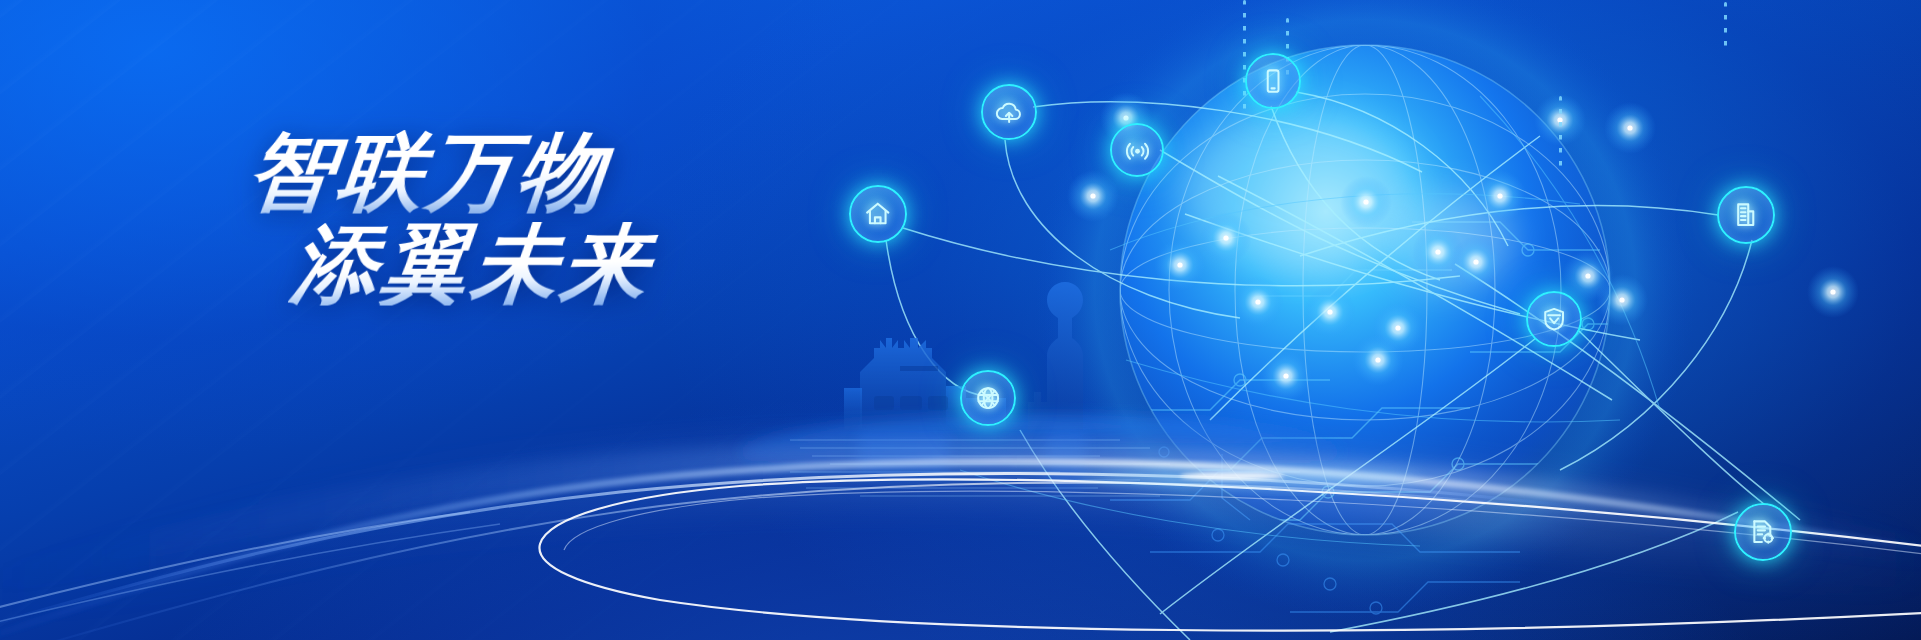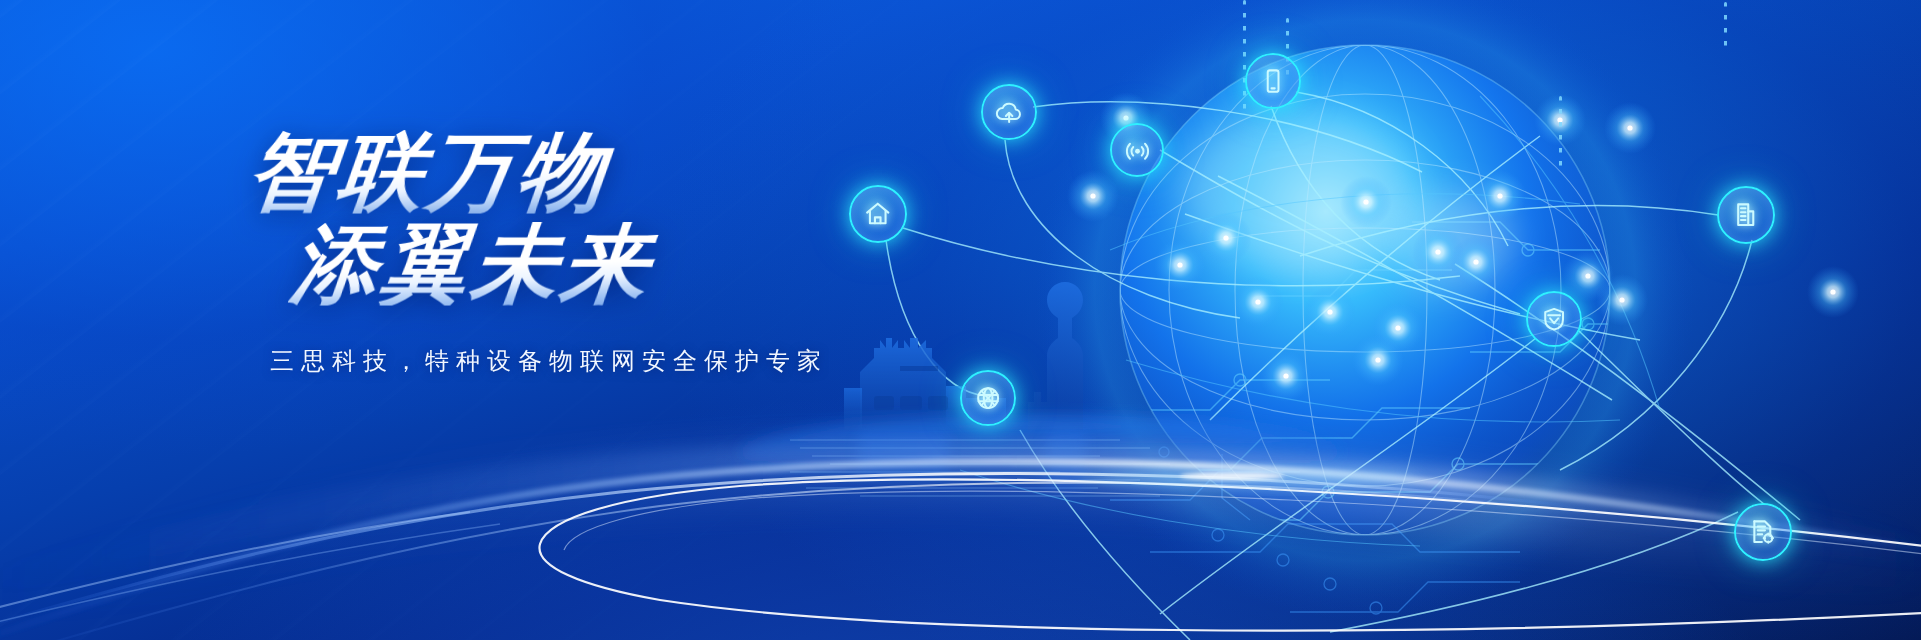--- a/index.html
+++ b/index.html
@@ -365,16 +365,15 @@
             <path d="M8.4 8.2h5.2M8.4 11h5.2M8.4 13.8h3.2"></path>
             <circle cx="16" cy="16.6" r="2.8"></circle>
             <path d="M16 14.2v-.9M16 19.9v-.9M18.4 16.6h.9M12.7 16.6h.9"></path>
           </svg></span>
       </div>
     </div>
 
   <div class="copy">
     <h1 class="headline">智联万物</h1>
     <h1 class="headline headline-2">添翼未来</h1>
-    <p class="subtitle">三思科技，特种设备物联网安全保护专家</p>
   </div>
 
 </div>
 
 </body></html>

